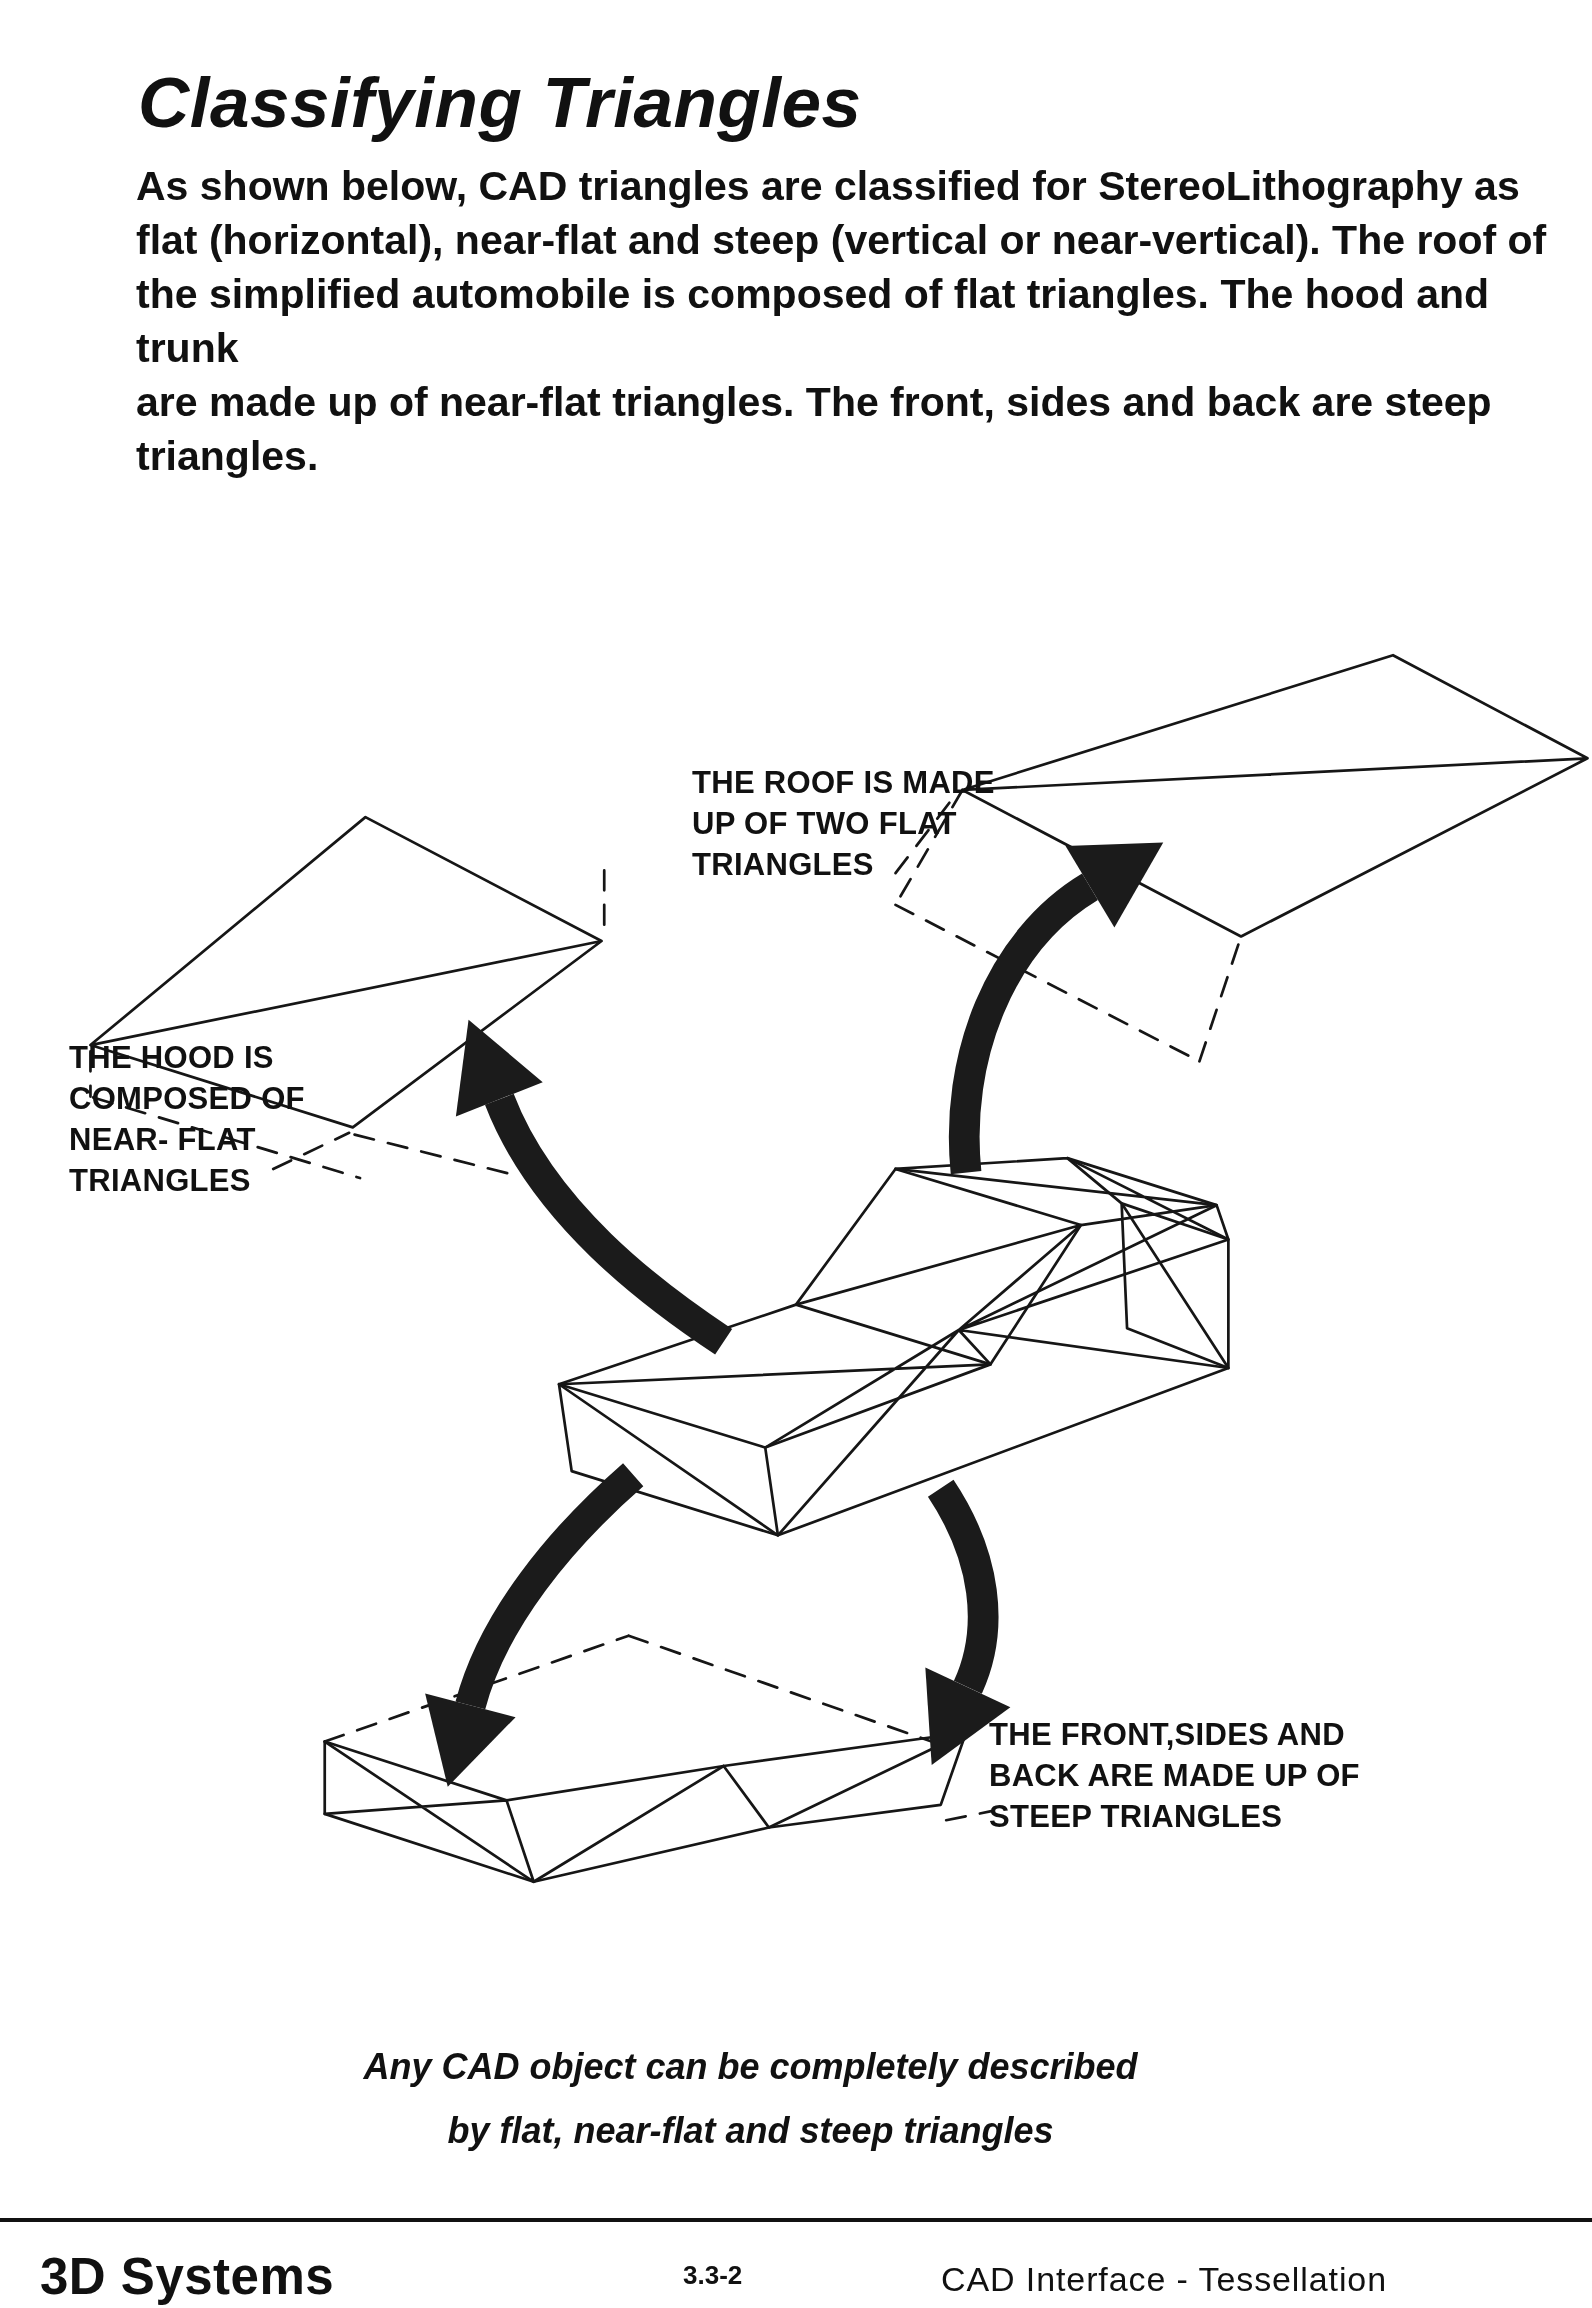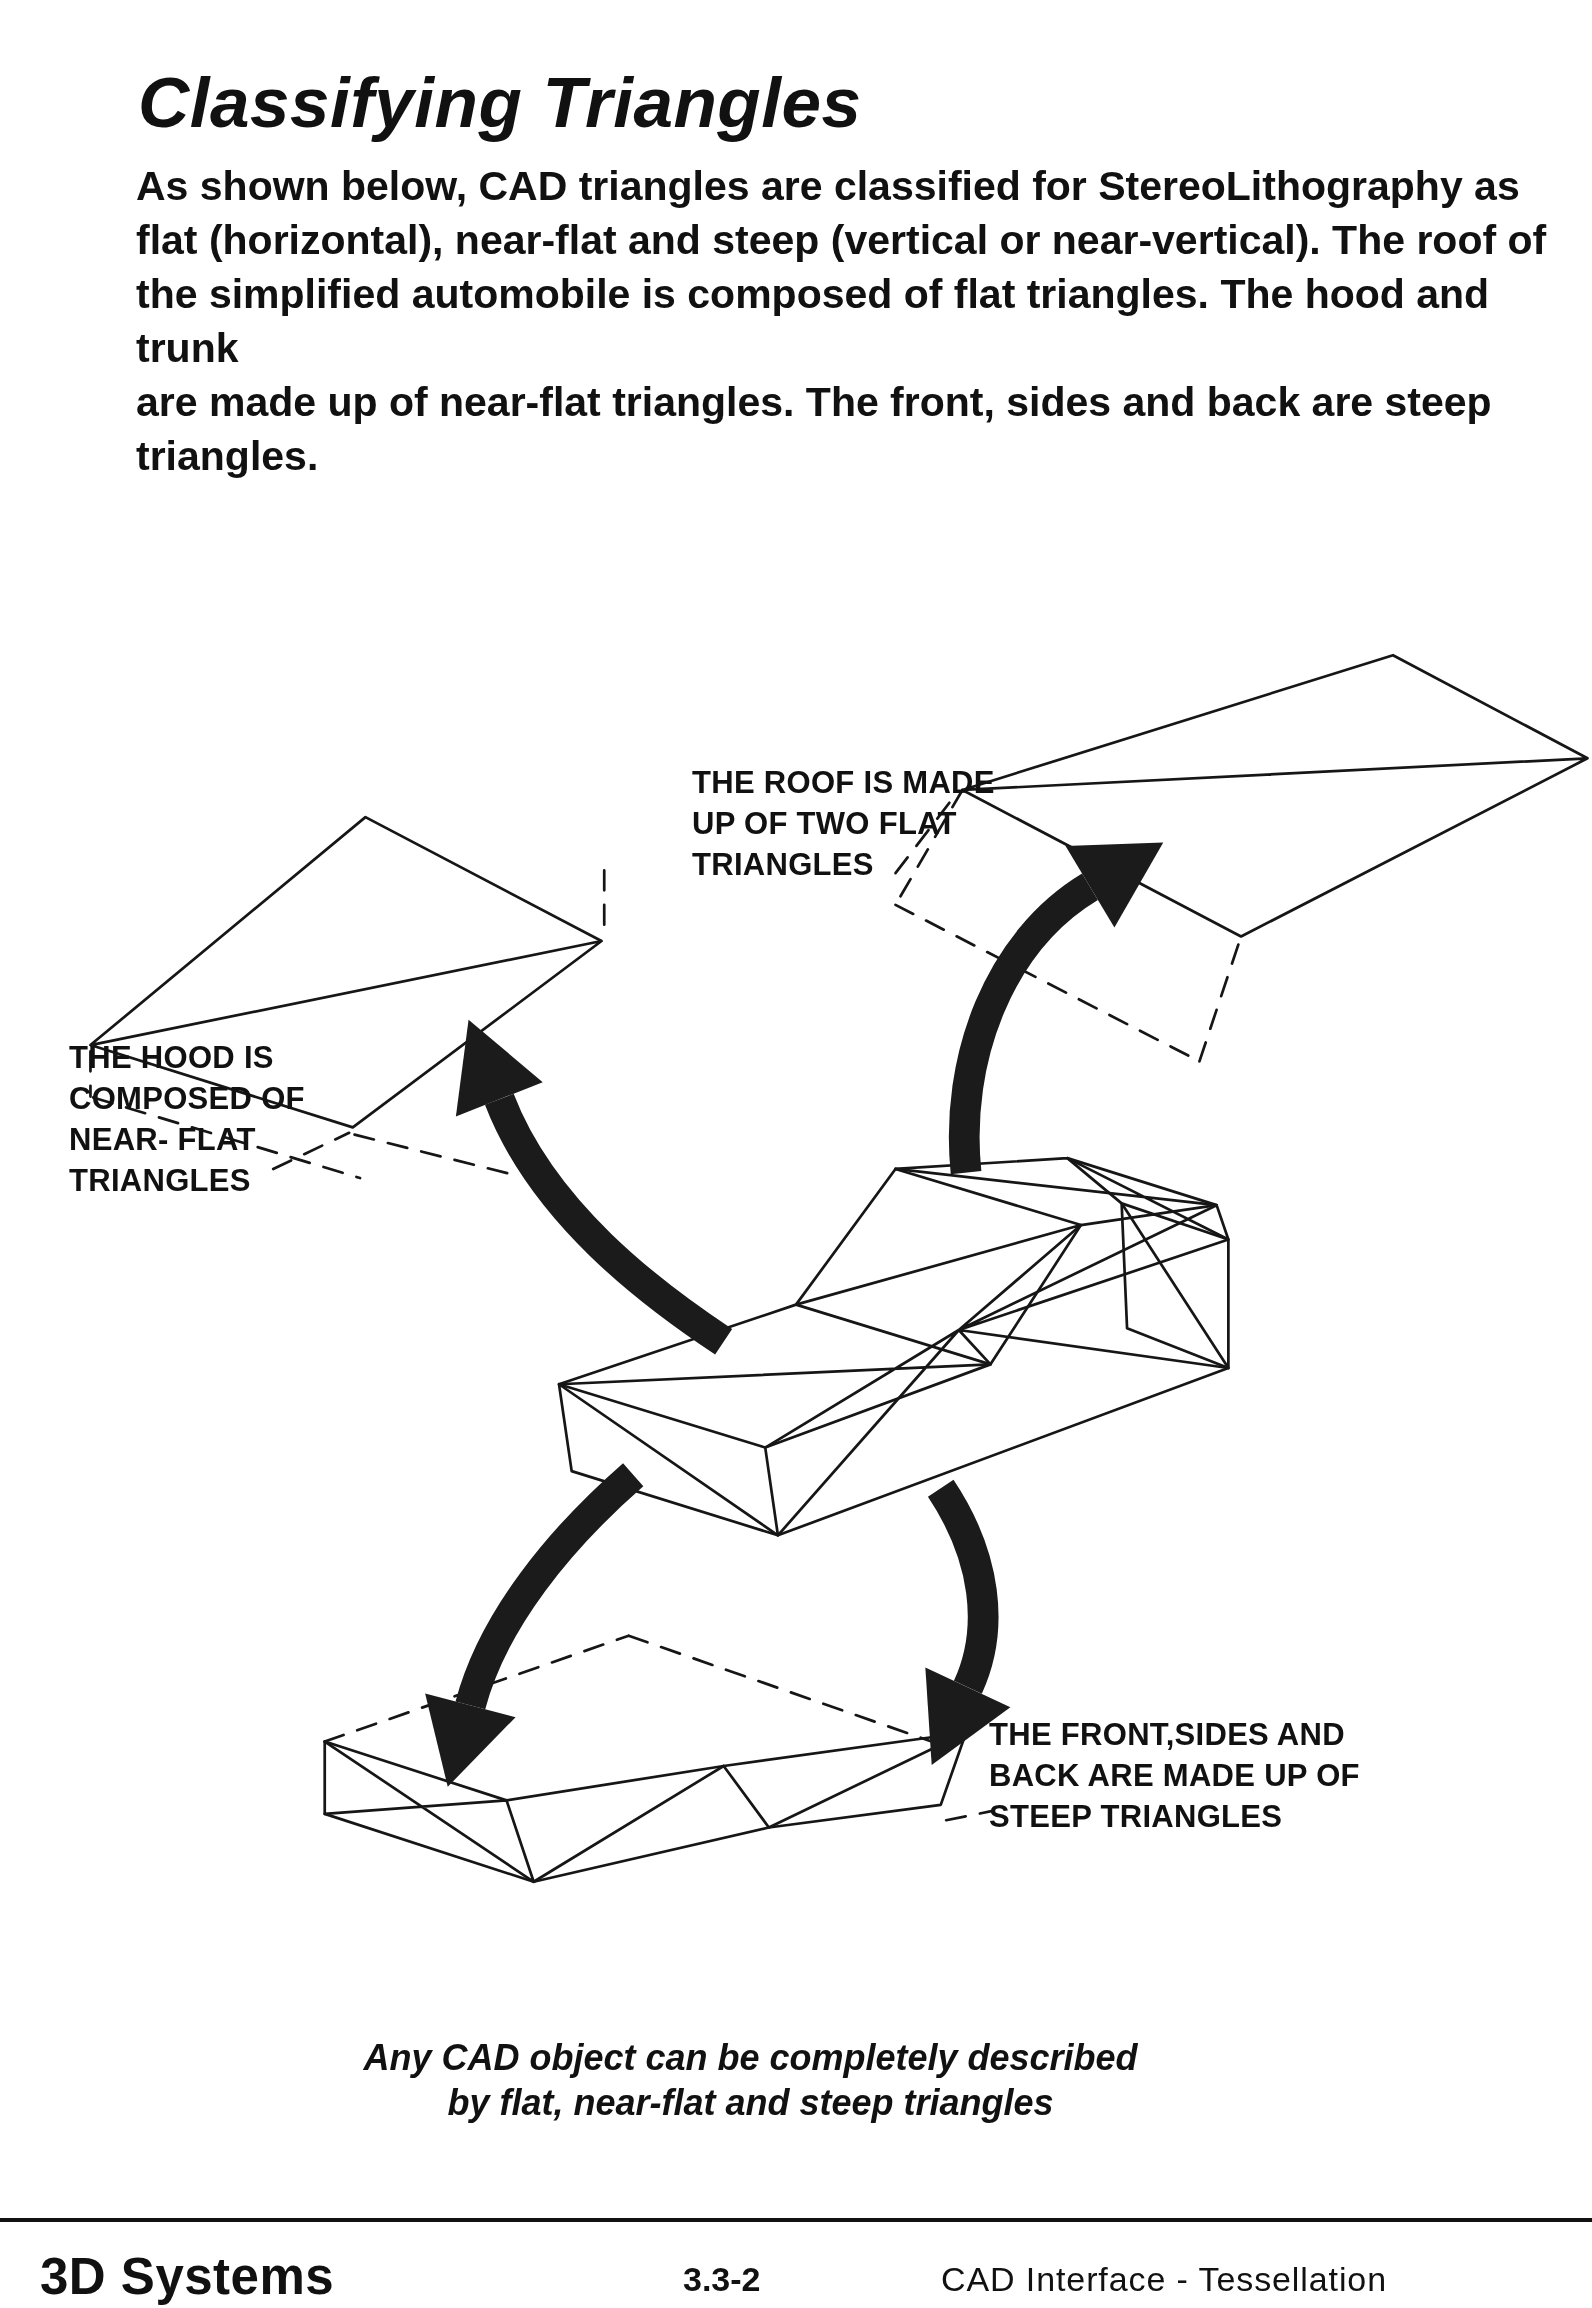--- a/index.html
+++ b/index.html
@@ -19,25 +19,25 @@
   .diagram-svg{left:0;top:0;width:1592px;height:2309px;}
   .diagram-label{
     font-size:31px;font-weight:bold;line-height:41px;white-space:pre-line;
     letter-spacing:0.3px;
   }
   .label-roof{left:692px;top:762px;}
   .label-hood{left:69px;top:1037px;}
   .label-steep{left:989px;top:1714px;}
   .caption{
     left:90px;top:2035px;width:1321px;text-align:center;font-size:36px;
-    font-style:italic;font-weight:600;line-height:45px;white-space:pre-line;
+    font-style:italic;font-weight:600;line-height:64px;white-space:pre-line;
   }
   .footer-rule{left:0;top:2218px;width:1592px;height:3.6px;background:#111111;}
   .footer-brand{left:40px;top:2247px;font-size:51px;font-weight:bold;letter-spacing:0.5px;}
-  .footer-page{left:683px;top:2260px;font-size:34px;font-weight:600;}
+  .footer-page{left:683px;top:2260px;font-size:26px;font-weight:600;}
   .footer-section{left:941px;top:2260px;font-size:34px;font-weight:400;letter-spacing:0.9px;}
 
   .ink{stroke:#161616;stroke-width:3;fill:none;stroke-linejoin:round;stroke-linecap:round;}
   .ink-dash{stroke:#161616;stroke-width:3;fill:none;stroke-dasharray:22 16;stroke-linejoin:round;stroke-linecap:round;}
   .arrow-shaft{fill:none;stroke:#1b1b1b;stroke-width:34;stroke-linecap:butt;}
   .arrow-head{fill:#1b1b1b;stroke:none;}
 </style>
 </head>
 <body>
 

